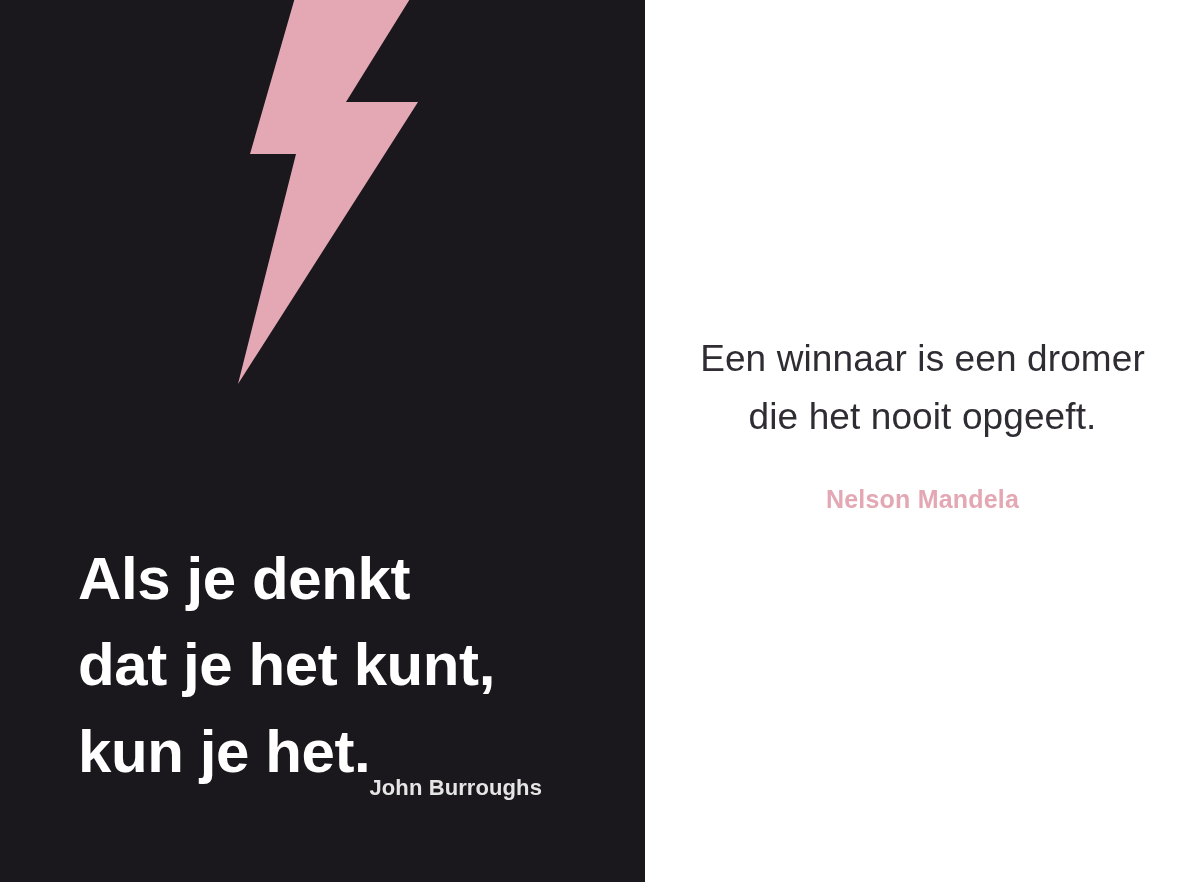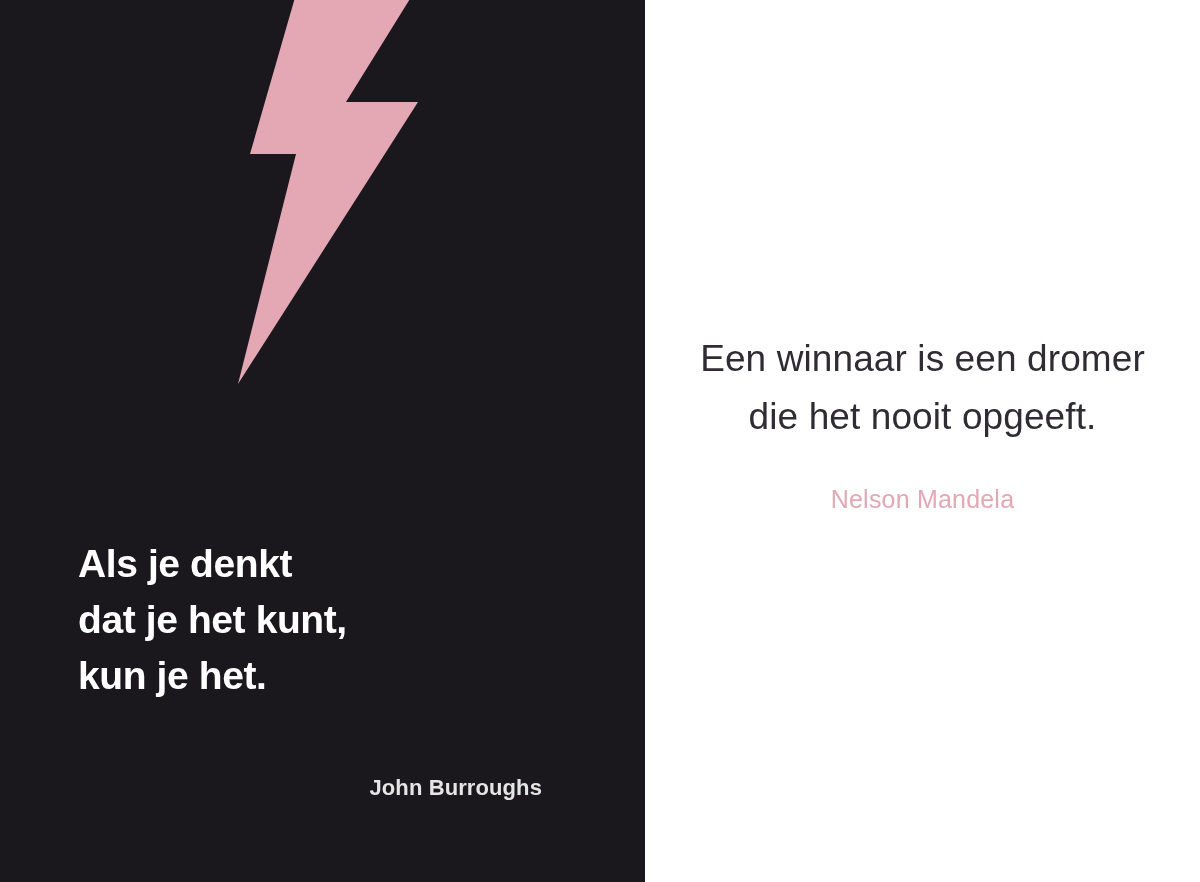--- a/index.html
+++ b/index.html
@@ -38,21 +38,21 @@
     height: 390px;
   }
   .quote-left-wrap {
     position: absolute;
     left: 78px;
     top: 536px;
     width: 520px;
   }
   .quote-left {
     color: #ffffff;
-    font-size: 39px;
+    font-size: 60px;
     line-height: 1.44;
     font-weight: bold;
     letter-spacing: -0.4px;
     margin: 0;
     white-space: pre-line;
   }
   .author-left {
     position: absolute;
     left: 78px;
     top: 775px;
@@ -86,21 +86,21 @@
     color: #2f2c33;
     font-size: 37px;
     line-height: 1.58;
     font-weight: normal;
     letter-spacing: 0.1px;
   }
   .author-right {
     margin-top: 38px;
     color: #e3a8b4;
     font-size: 25px;
-    font-weight: normal;
+    font-weight: bold;
     letter-spacing: 0.2px;
     text-align: center;
   }
 </style>
 </head>
 <body>
 
 <div class="page">
 
   <section class="panel-left">

